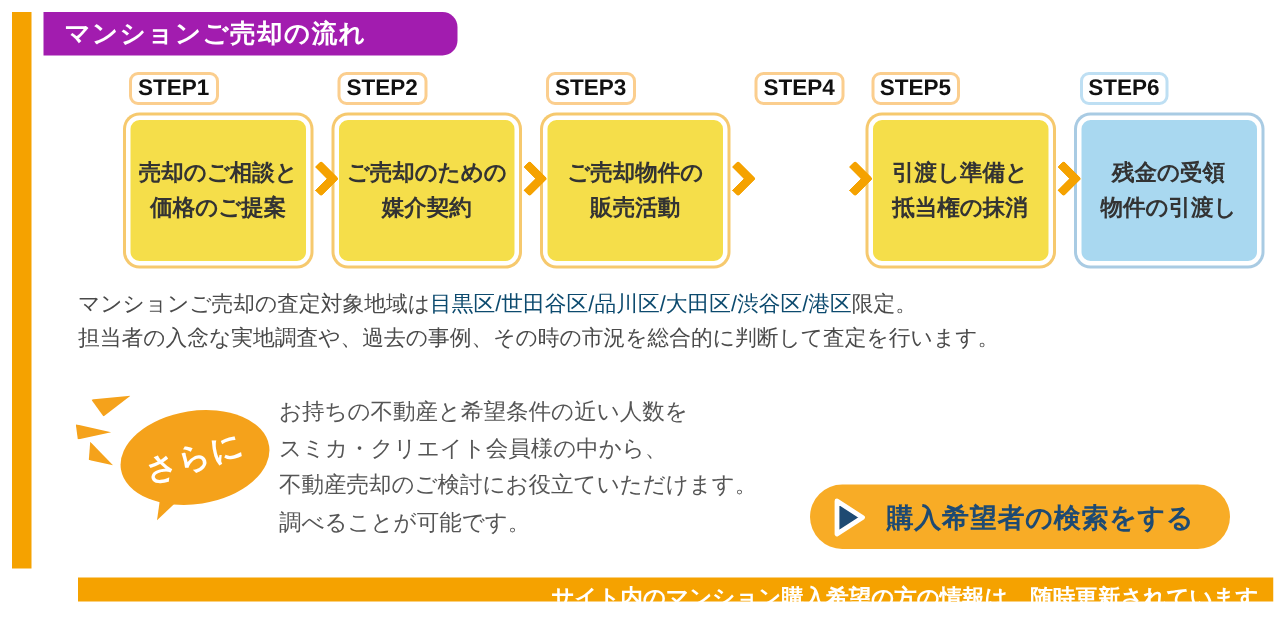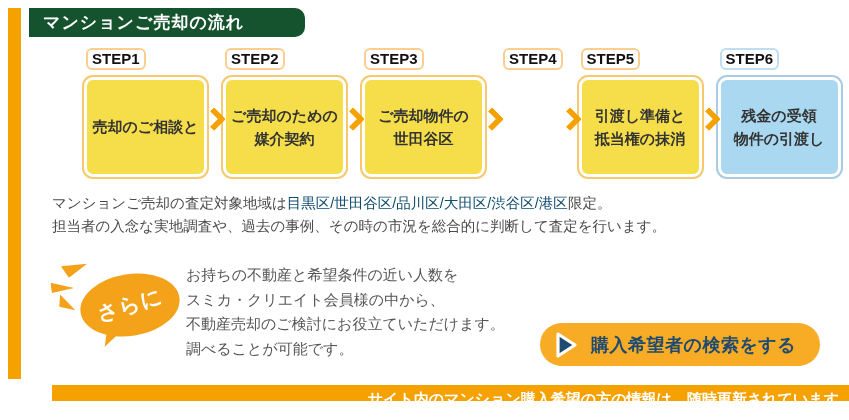--- a/index.html
+++ b/index.html
@@ -15,21 +15,21 @@
   .left-bar {
     position:absolute; left:8px; top:8px;
     width:13px; height:371px;
     background:#F5A200;
   }
 
   
   .title-ribbon {
     position:absolute; left:29px; top:8px;
     width:276px; height:29px;
-    background:#14532d;
+    background:#a21caf;
     border-radius:0 10px 10px 0;
     color:#ffffff;
     font-size:17px; font-weight:bold;
     line-height:29px;
     padding-left:14px;
     letter-spacing:1px;
   }
 
   
   .steps-row {
@@ -183,40 +183,41 @@
 <div class="left-bar"></div>
 
 <div class="title-ribbon">マンションご売却の流れ</div>
 
 <div class="steps-row">
 
   <div class="step">
     <span class="step-label">STEP1</span>
     <div class="step-box">
       <span>売却のご相談と</span>
+      <span>価格のご提案</span>
     </div>
   </div>
 
   <div class="arrow"></div>
 
   <div class="step">
     <span class="step-label">STEP2</span>
     <div class="step-box">
       <span>ご売却のための</span>
       <span>媒介契約</span>
     </div>
   </div>
 
   <div class="arrow"></div>
 
   <div class="step">
     <span class="step-label">STEP3</span>
     <div class="step-box">
       <span>ご売却物件の</span>
-      <span>世田谷区</span>
+      <span>販売活動</span>
     </div>
   </div>
 
   <div class="arrow"></div>
 
   <div class="step">
     <span class="step-label">STEP4</span>
   </div>
 
   <div class="arrow"></div>

